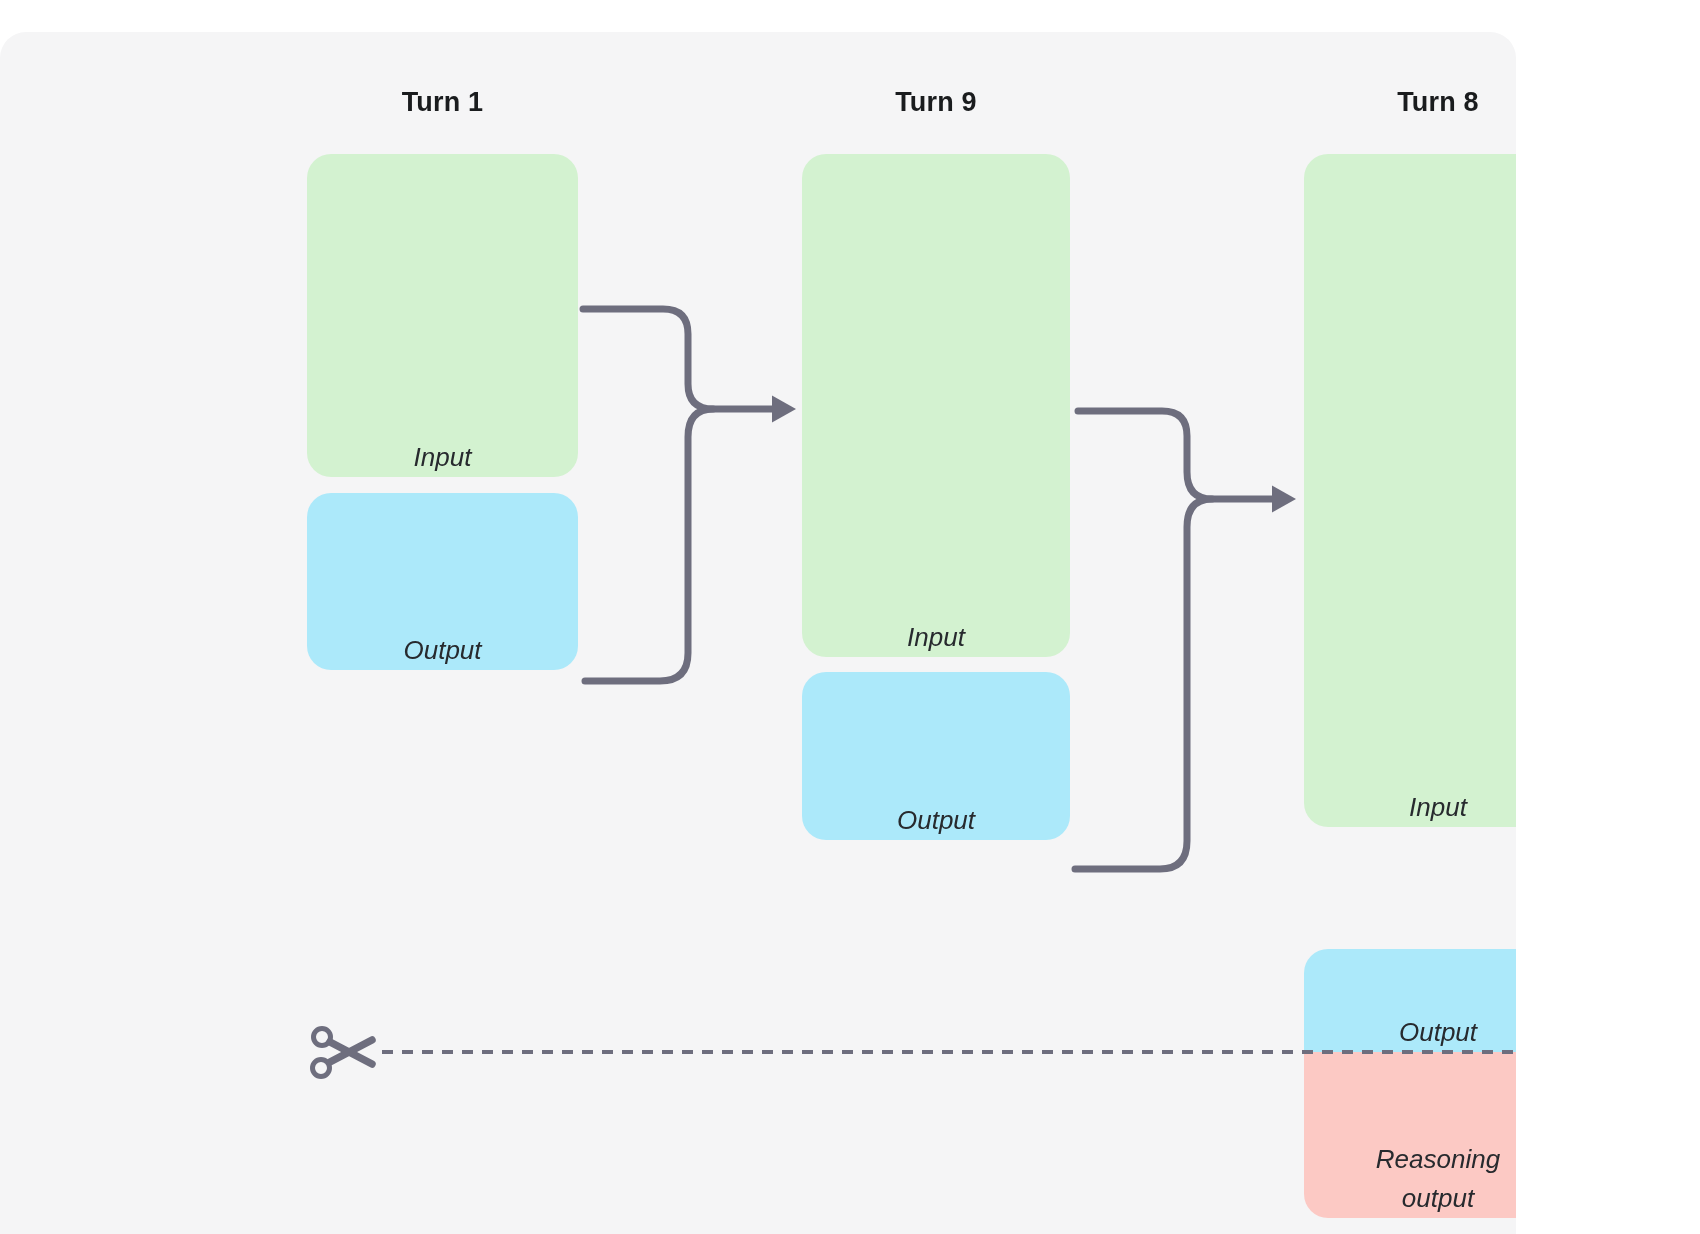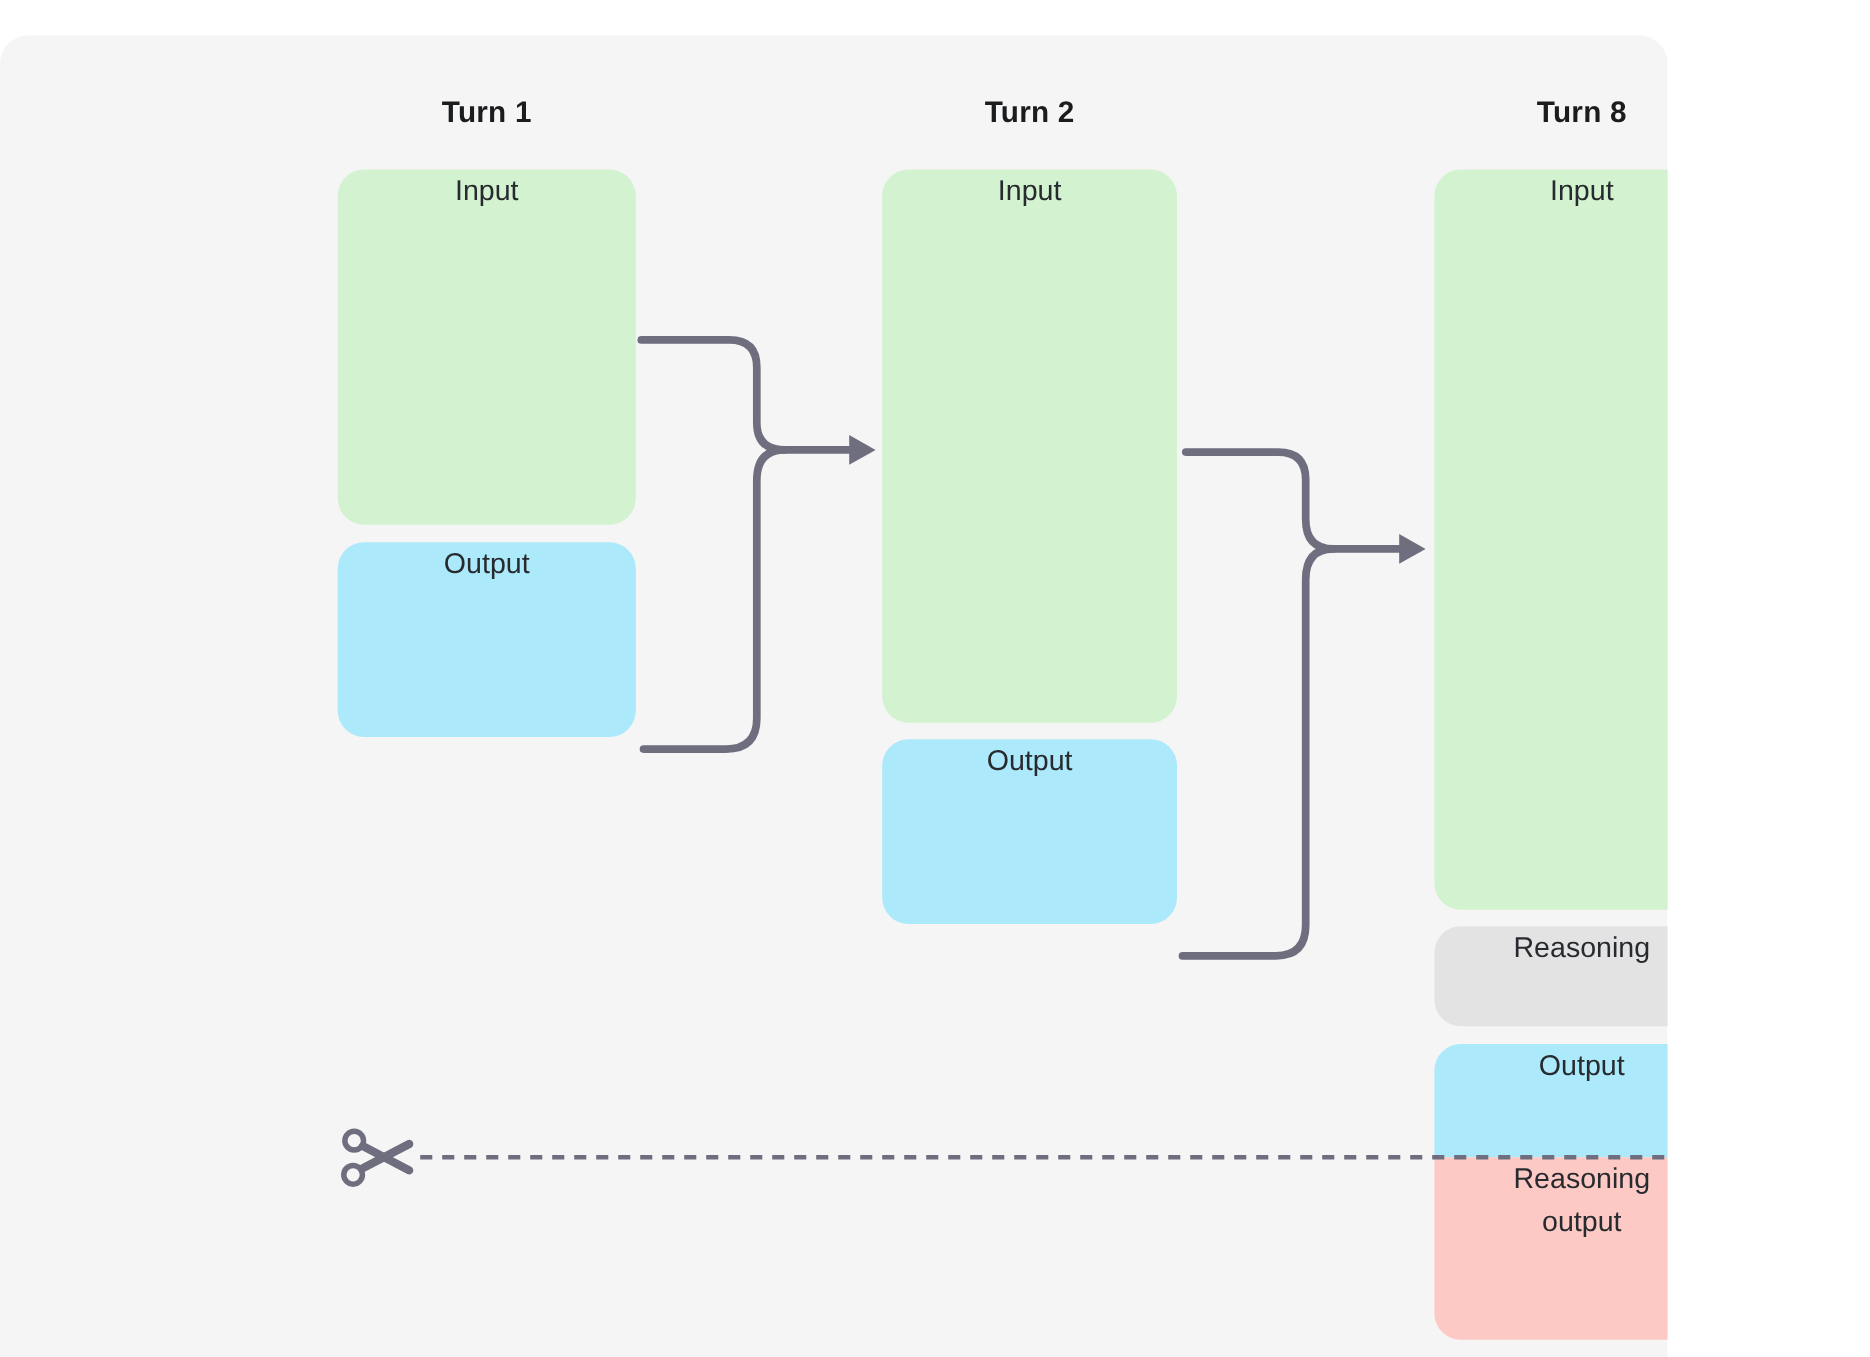--- a/index.html
+++ b/index.html
@@ -28,22 +28,23 @@
     font-size: 27px;
     font-weight: 600;
     letter-spacing: 0.2px;
     color: var(--heading_text, #1a1c1e);
     line-height: 36px;
   }
   .box {
     position: absolute;
     border-radius: 24px;
     display: flex;
-    align-items: flex-start;
+    align-items: flex-end;
     justify-content: center;
+    font-style: italic;
   }
   .box .box-label {
     font-size: 26px;
     font-weight: 400;
     color: var(--label_text, #272a2e);
     text-align: center;
     line-height: 39px;
   }
   .box.input     { background: var(--input_fill,     #d3f2d0); }
   .box.output    { background: var(--output_fill,    #ace9fa); }
@@ -87,42 +88,39 @@
   .scissor-ring { stroke: var(--connector, #6e6e7e); stroke-width: 5; fill: none; }
   .scissor-blade { stroke: var(--connector, #6e6e7e); stroke-width: 7.5; stroke-linecap: round; }
 </style>
 </head>
 <body>
 
 <div class="stage">
   <div class="panel"></div>
 
   <div class="turn-heading" style="left:307px; top:52px; width:271px;">Turn 1</div>
-  <div class="turn-heading" style="left:802px; top:52px; width:268px;">Turn 2</div>
+  <div class="turn-heading" style="left:802px; top:52px; width:268px;">Turn 9</div>
   <div class="turn-heading" style="left:1304px; top:52px; width:268px;">Turn 8</div>
 
   <div class="box input" style="left:307px; top:122px; width:271px; height:323px;">
     <span class="box-label">Input</span>
   </div>
   <div class="box output" style="left:307px; top:461px; width:271px; height:177px;">
     <span class="box-label">Output</span>
   </div>
 
   <div class="box input" style="left:802px; top:122px; width:268px; height:503px;">
     <span class="box-label">Input</span>
   </div>
   <div class="box output" style="left:802px; top:640px; width:268px; height:168px;">
     <span class="box-label">Output</span>
   </div>
 
   <div class="box input" style="left:1304px; top:122px; width:268px; height:673px;">
     <span class="box-label">Input</span>
-  </div>
-  <div class="box reasoning" style="left:1304px; top:810px; width:268px; height:91px;">
-    <span class="box-label">Reasoning</span>
   </div>
   <div class="box output flat-bottom" style="left:1304px; top:917px; width:268px; height:103px;">
     <span class="box-label">Output</span>
   </div>
   <div class="box truncated flat-top" style="left:1304px; top:1020px; width:268px; height:166px;">
     <span class="box-label narrow-wrap">Reasoning output</span>
   </div>
 
 
   <svg class="overlay" width="1700" height="1234" viewBox="0 0 1700 1234">

